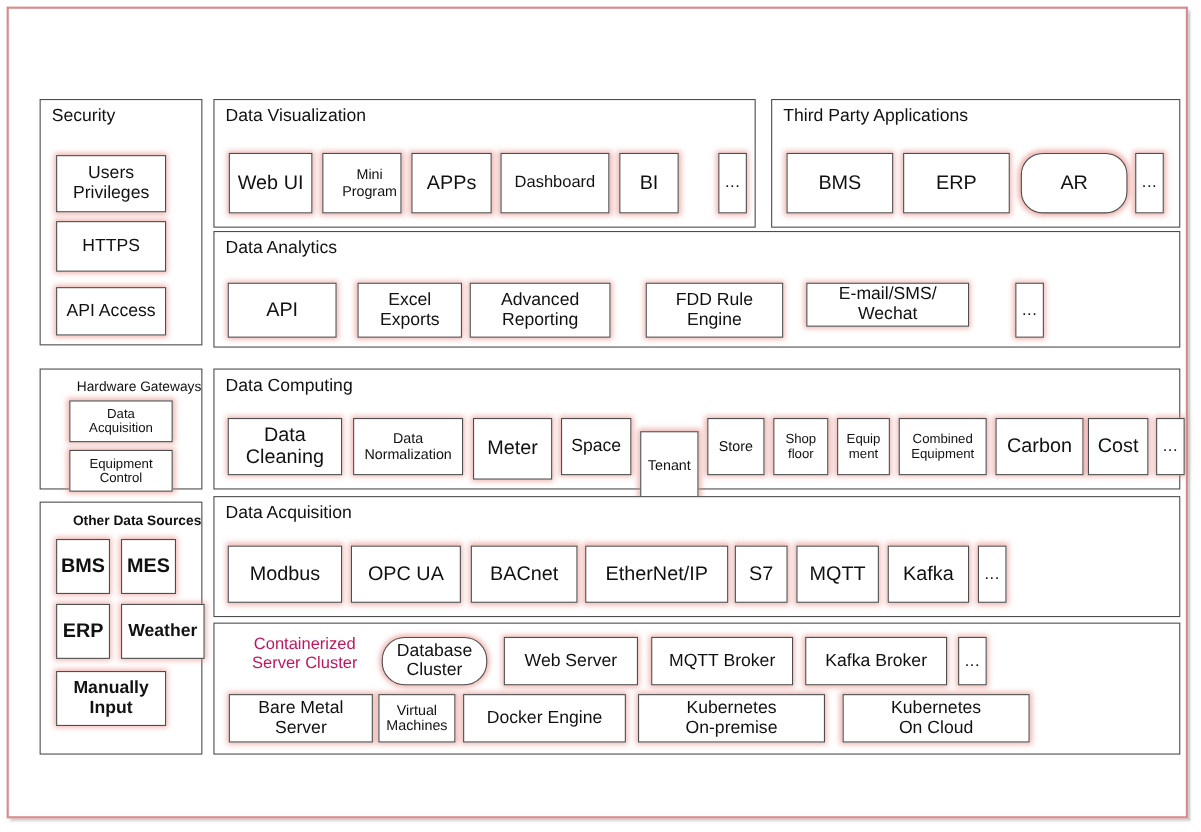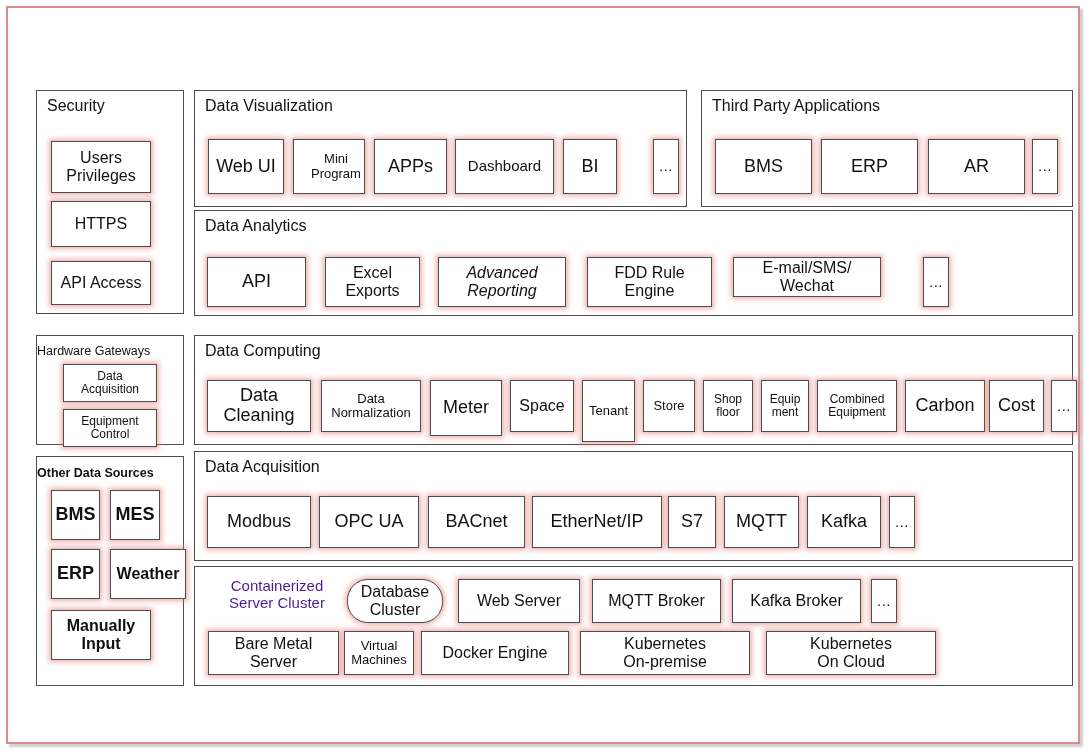--- a/index.html
+++ b/index.html
@@ -34,21 +34,21 @@
     position:absolute;
     left:10px; top:6px;
     font-size:16px;
     color:#111;
     white-space:pre-line;
     line-height:1.12;
   }
   .panel-title.small{ font-size:12.5px; }
   .panel-title.centered{
     left:0; width:100%;
-    text-align:left;
+    text-align:right;
   }
 
   
   .box{
     position:absolute;
     border:1.6px solid #4d4d4d;
     background:#ffffff;
     box-sizing:border-box;
     display:flex;
     align-items:center;
@@ -67,21 +67,21 @@
   .box.f12{font-size:12px;}
   .box.ell{font-size:15px; letter-spacing:.5px;}
 
   
   .plain-label{
     position:absolute;
     font-size:15px;
     line-height:1.15;
     white-space:pre-line;
     text-align:left;
-    color:#4c1d95;
+    color:#be185d;
   }
 </style>
 </head>
 <body>
 
 <div id="page-frame">
 
   <div class="panel" style="left:28px; top:82px; width:148px; height:224px;">
     <div class="panel-title">Security</div>
     <div class="box f16" style="left:14px; top:50px; width:100px; height:52px;">Users
@@ -98,30 +98,30 @@
     <div class="box f18" style="left:179px; top:48px; width:73px; height:55px;">APPs</div>
     <div class="box f15" style="left:260px; top:48px; width:99px; height:55px;">Dashboard</div>
     <div class="box f18" style="left:368px; top:48px; width:54px; height:55px;">BI</div>
     <div class="box ell" style="left:458px; top:48px; width:26px; height:55px;">...</div>
   </div>
 
   <div class="panel" style="left:693px; top:82px; width:372px; height:117px;">
     <div class="panel-title">Third Party Applications</div>
     <div class="box f18" style="left:13px; top:48px; width:97px; height:55px;">BMS</div>
     <div class="box f18" style="left:119px; top:48px; width:97px; height:55px;">ERP</div>
-    <div class="box f18" style="left:226px; top:48px; width:97px; height:55px;">AR</div>
+    <div class="box f18" style="left:226px; top:48px; width:97px; height:55px;border-radius:20px;">AR</div>
     <div class="box ell" style="left:330px; top:48px; width:26px; height:55px;">...</div>
   </div>
 
   <div class="panel" style="left:186px; top:202px; width:879px; height:106px;">
     <div class="panel-title">Data Analytics</div>
     <div class="box f18" style="left:12px; top:46px; width:99px; height:50px;">API</div>
     <div class="box f17" style="left:130px; top:46px; width:95px; height:50px;">Excel
 Exports</div>
-    <div class="box f17" style="left:243px; top:46px; width:128px; height:50px;font-style:italic;">Advanced
+    <div class="box f17" style="left:232px; top:46px; width:128px; height:50px;">Advanced
 Reporting</div>
     <div class="box f17" style="left:392px; top:46px; width:125px; height:50px;">FDD Rule
 Engine</div>
     <div class="box f16" style="left:538px; top:46px; width:148px; height:40px;">E-mail/SMS/
 Wechat</div>
     <div class="box ell" style="left:728px; top:46px; width:26px; height:50px;">...</div>
   </div>
 
   <div class="panel" style="left:28px; top:327px; width:148px; height:110px;">
     <div class="panel-title small centered" style="top:8px;">Hardware Gateways</div>
@@ -132,21 +132,21 @@
   </div>
 
   <div class="panel" style="left:186px; top:327px; width:879px; height:110px;">
     <div class="panel-title">Data Computing</div>
     <div class="box f18" style="left:12px; top:44px; width:104px; height:52px;">Data
 Cleaning</div>
     <div class="box f13" style="left:126px; top:44px; width:100px; height:52px;">Data
 Normalization</div>
     <div class="box f18" style="left:235px; top:44px; width:72px; height:56px;">Meter</div>
     <div class="box f16" style="left:315px; top:44px; width:64px; height:52px;">Space</div>
-    <div class="box f13" style="left:387px; top:44px; width:53px; height:62px;text-align:center;">Tenant</div>
+    <div class="box f13" style="left:387px; top:56px; width:53px; height:62px;text-align:center;">Tenant</div>
     <div class="box f13" style="left:448px; top:44px; width:52px; height:52px;">Store</div>
     <div class="box f12" style="left:508px; top:44px; width:50px; height:52px;">Shop
 floor</div>
     <div class="box f12" style="left:566px; top:44px; width:48px; height:52px;">Equip
 ment</div>
     <div class="box f12" style="left:622px; top:44px; width:80px; height:52px;">Combined
 Equipment</div>
     <div class="box f18" style="left:710px; top:44px; width:80px; height:52px;">Carbon</div>
     <div class="box f18" style="left:794px; top:44px; width:55px; height:52px;">Cost</div>
     <div class="box ell" style="left:856px; top:44px; width:26px; height:52px;">...</div>

